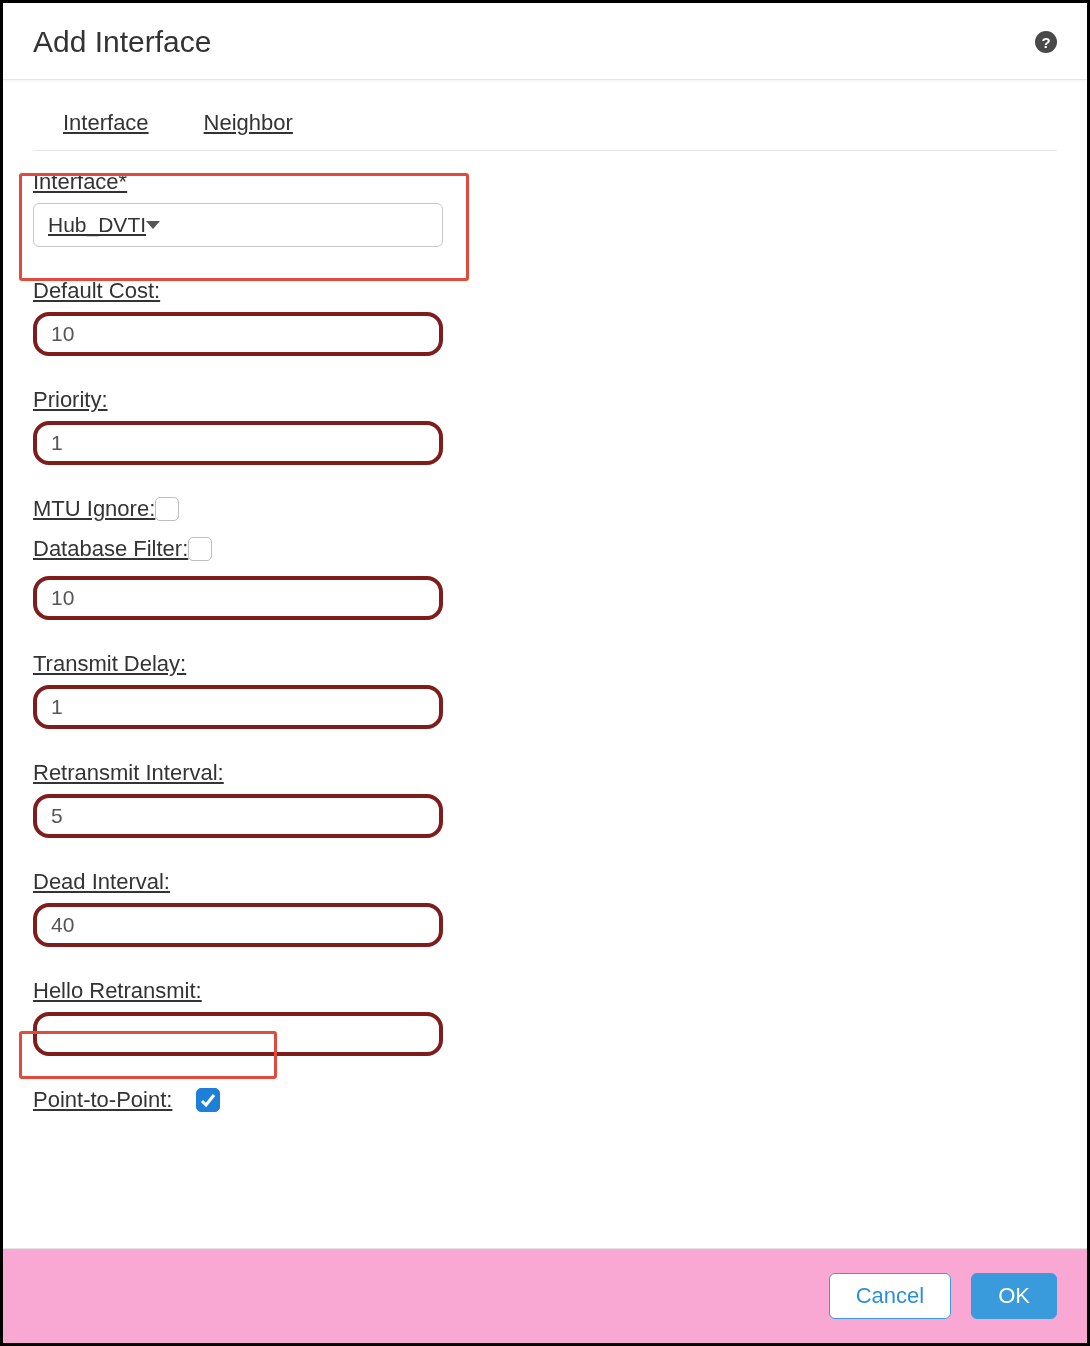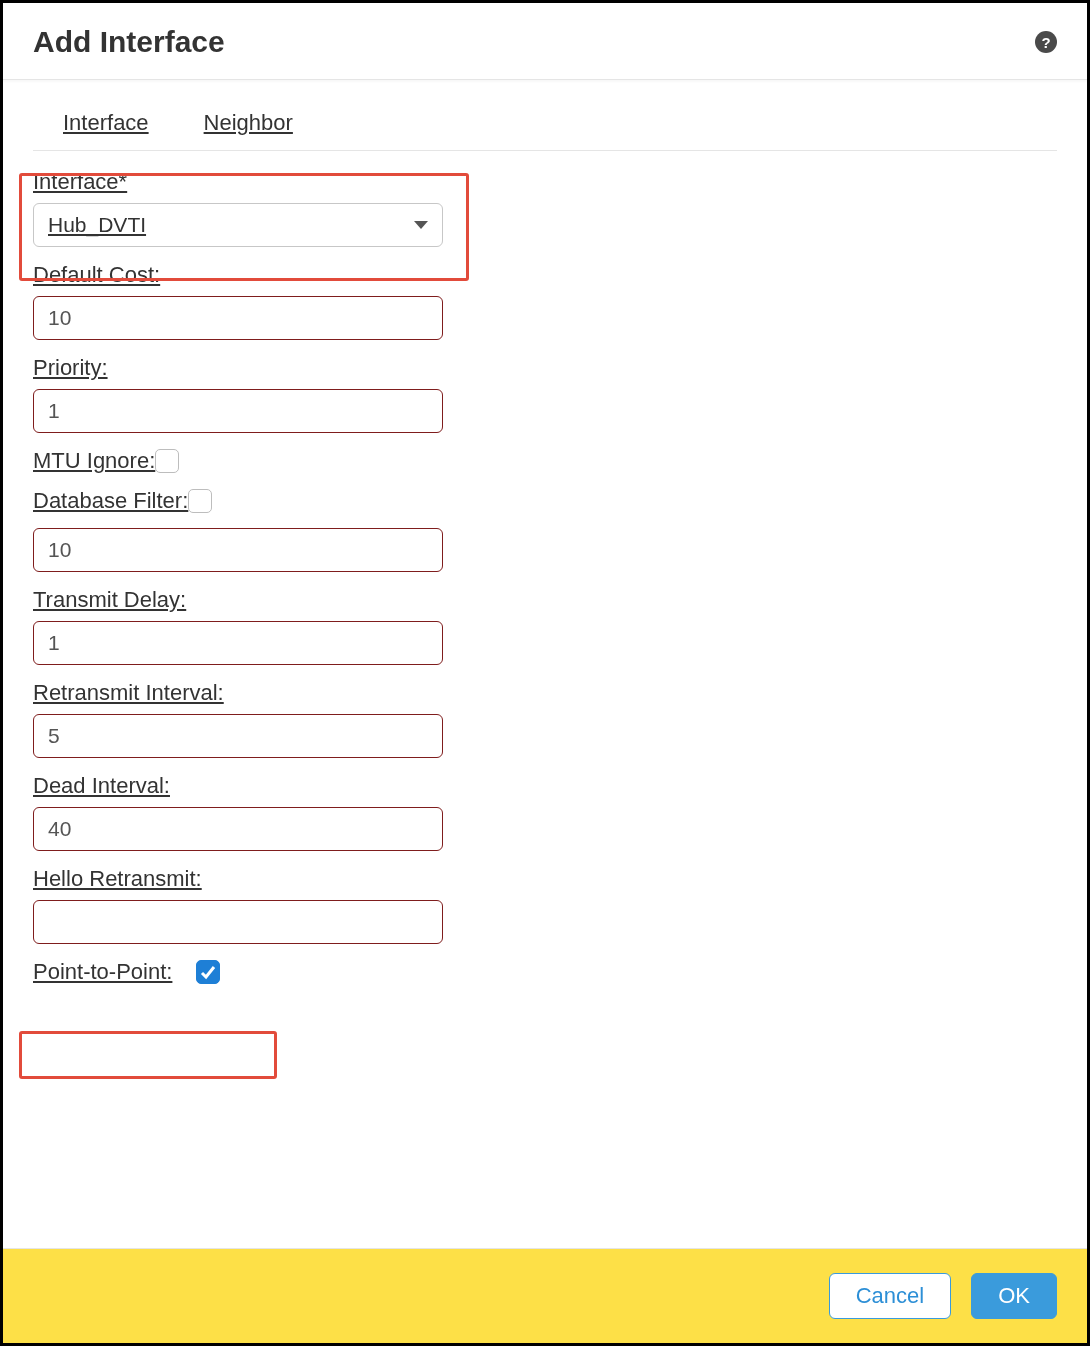--- a/index.html
+++ b/index.html
@@ -22,21 +22,21 @@
     padding:22px 30px 20px 30px;
     display:flex;
     align-items:center;
     justify-content:space-between;
     border-bottom:1px solid #e5e5e5;
     box-shadow: 0 2px 2px rgba(0,0,0,0.03);
   }
   .titlebar h1 {
     margin:0;
     font-size:30px;
-    font-weight:700;
+    font-weight:400;
     color:#333;
   }
   .help-icon {
     width:22px; height:22px;
     border-radius:50%;
     background:#4a4a4a;
     color:#fff;
     font-size:15px;
     font-weight:700;
     display:flex;
@@ -57,50 +57,49 @@
     border-bottom:1px solid #e5e5e5;
     font-size:22px;
     color:#333;
   }
   .tab { cursor:pointer; }
   .form {
     padding-top:18px;
     width:460px;
   }
   .field {
-    margin-bottom:15px;
+    margin-bottom:31px;
   }
   .field-label {
     font-size:22px;
     color:#333;
     margin-bottom:8px;
     display:block;
   }
   .text-input {
     width:410px;
     height:44px;
-    border:1px solid #7f1d1d;
-    border-radius:6px;
+    border:4px solid #7f1d1d;
+    border-radius:16px;
     font-size:21px;
     color:#555;
     padding:0 14px;
     background:#fff;
   }
   .select {
     width:410px;
     height:44px;
     border:1px solid #c7c7c7;
     border-radius:6px;
     font-size:21px;
     color:#333;
     padding:0 14px;
     background:#fff;
     display:flex;
     align-items:center;
-    justify-content:space-between;
     cursor:pointer;
   }
   .caret {
     width:0;height:0;
     border-left:7px solid transparent;
     border-right:7px solid transparent;
     border-top:8px solid #555;
   }
   .inline-field {
     display:flex;
@@ -139,21 +138,21 @@
     position:absolute;
     border:3px solid #e24b3b;
     border-radius:3px;
     left:16px;
     top:1028px;
     width:258px;
     height:48px;
     pointer-events:none;
   }
   .footer {
-    background:#fde047;
+    background:#f9a8d4;
     border-top:1px solid #e5e5e5;
     padding:24px 30px;
     display:flex;
     justify-content:flex-end;
     gap:20px;
   }
   .btn {
     height:46px;
     padding:0 26px;
     font-size:22px;

